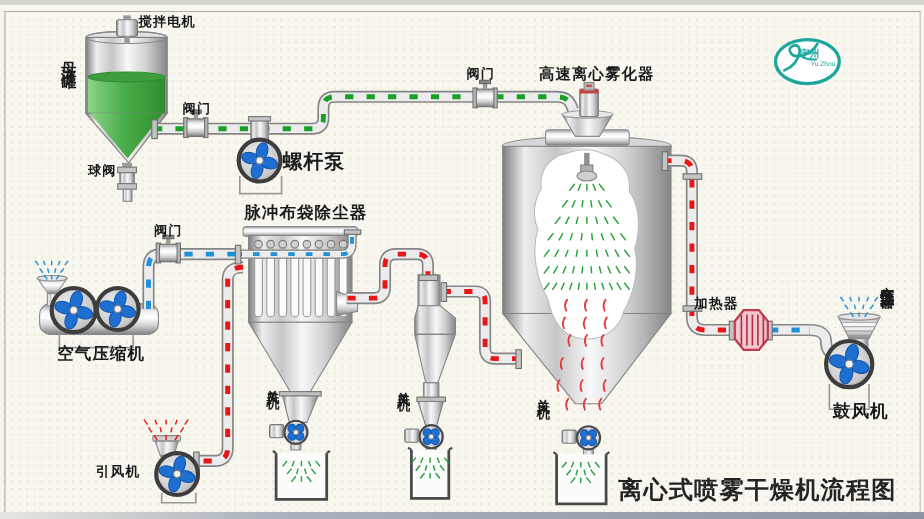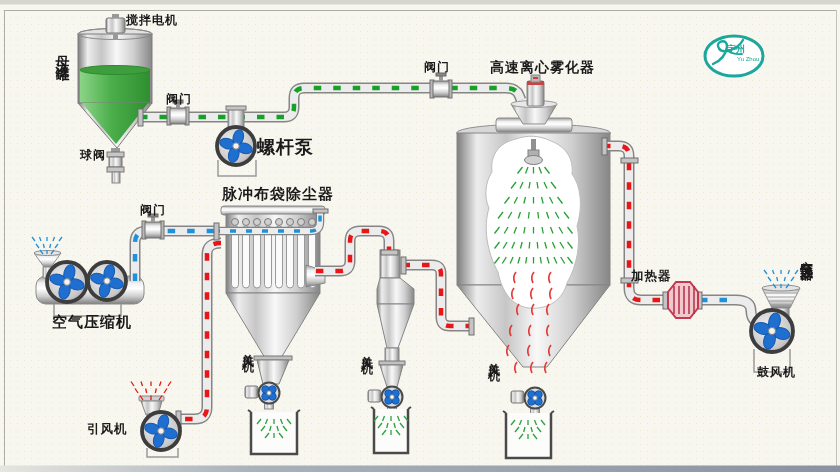--- a/index.html
+++ b/index.html
@@ -506,17 +506,18 @@
 <div class="lbl" style="left:424px;top:61px;font-size:12px;">阀门</div>
 <div class="lbl" style="left:222px;top:186px;font-size:15px;">脉冲布袋除尘器</div>
 <div class="lbl" style="left:490px;top:60px;font-size:14px;">高速离心雾化器</div>
 <div class="lbl" style="left:140px;top:204px;font-size:12px;">阀门</div>
 <div class="lbl" style="left:52px;top:314px;font-size:15px;">空气压缩机</div>
 <div class="lbl" style="left:87px;top:423px;font-size:12.5px;">引风机</div>
 <div class="lbl lbl-v" style="left:242px;top:344px;font-size:12px;">关风机</div>
 <div class="lbl lbl-v" style="left:361px;top:346px;font-size:12px;">关风机</div>
 <div class="lbl lbl-v" style="left:488px;top:353px;font-size:12px;">关风机</div>
 <div class="lbl" style="left:631px;top:270px;font-size:12.5px;">加热器</div>
-<div class="lbl" style="left:757px;top:366px;font-size:12px;">鼓风机</div>
+<div class="lbl" style="left:757px;top:366px;font-size:16px;">鼓风机</div>
 <div class="lbl lbl-v" style="left:800px;top:250px;font-size:13px;letter-spacing:2px;">空气过滤器</div>
 <div class="lbl" style="left: 727px; top: 45px; font-size: 9px; letter-spacing: 0px; color: rgb(27, 167, 155);">宇州</div>
 <div class="lbl" style="left: 737px; top: 56px; font-size: 6px; letter-spacing: 0px; font-weight: 400; color: rgb(27, 167, 155);">Yu Zhou</div>
+<div class="lbl title" style="left:562px;top:434px;">离心式喷雾干燥机流程图</div>
 </div>
 
 </body></html>

